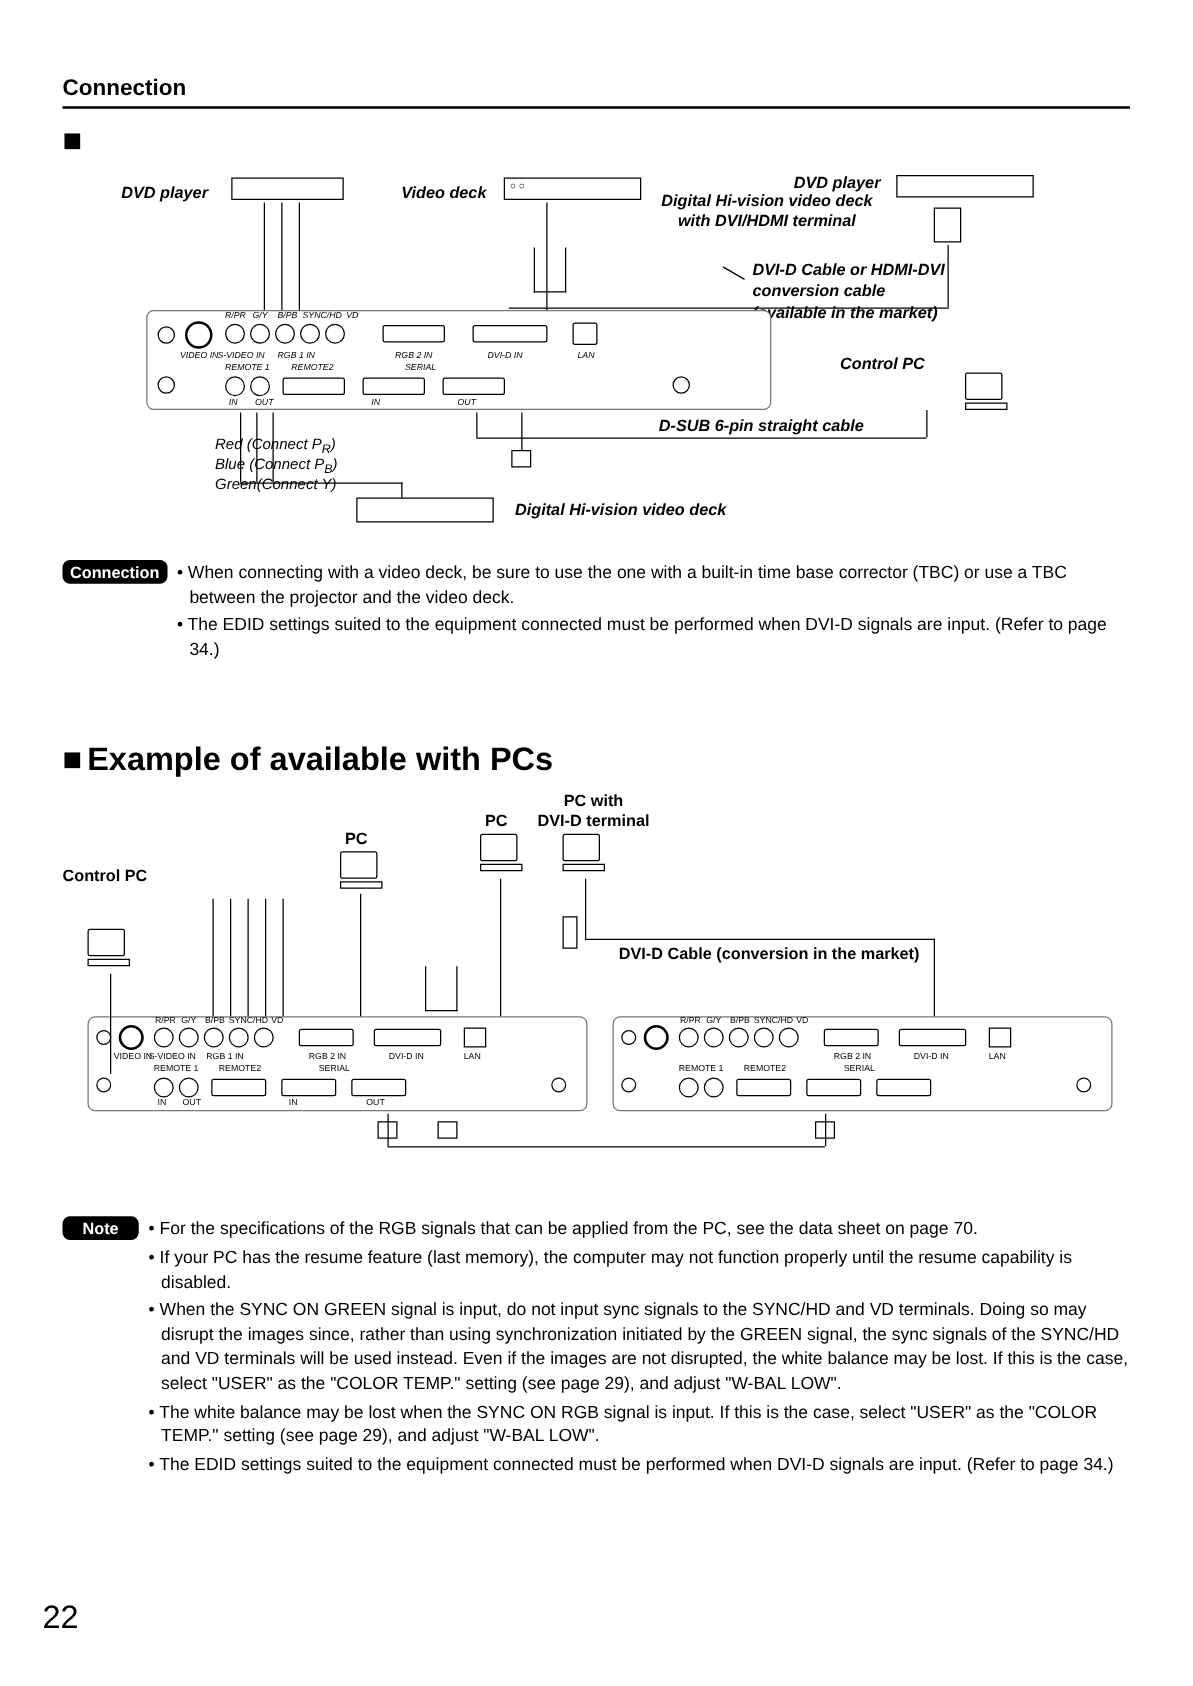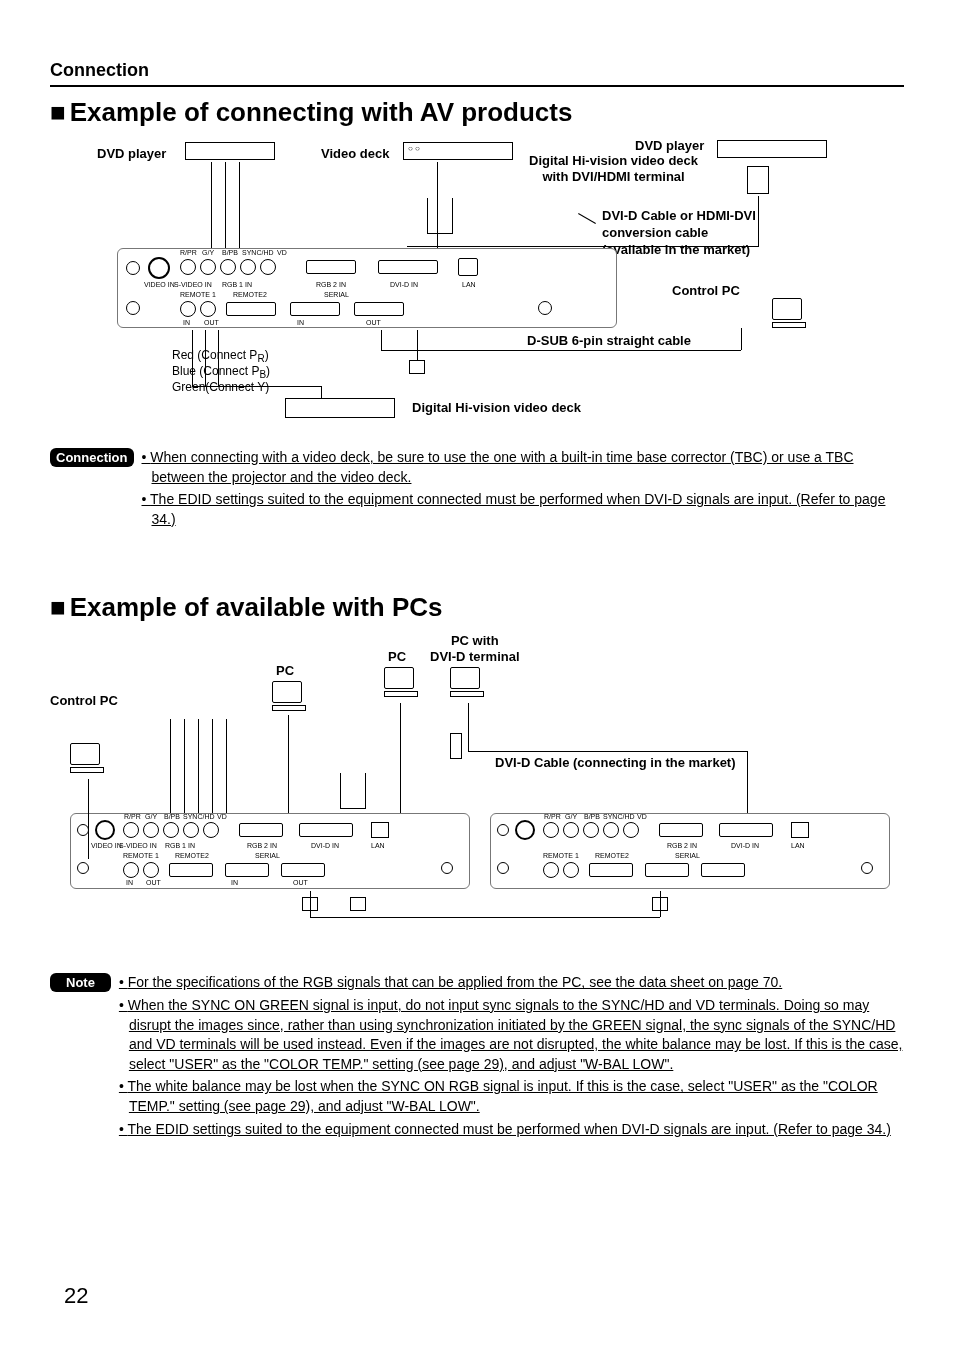--- a/index.html
+++ b/index.html
@@ -32,20 +32,21 @@
     .blksq {
       font-size: 26px;
       margin-right: 4px;
     }
     .diagram1 {
       width: 800px;
       height: 300px;
       margin: 0 auto 10px auto;
       position: relative;
       font-size: 12px;
+      font-style: italic;
     }
     .diagram2 {
       width: 860px;
       height: 320px;
       margin: 0 auto 20px auto;
       position: relative;
       font-size: 12px;
     }
     .lbl { position: absolute; font-weight: bold; font-size: 13px; }
     .lbl-small { position: absolute; font-size: 12px; }
@@ -95,44 +96,42 @@
     .para-block {
       margin-left: 90px;
       font-size: 14px;
       line-height: 1.4;
     }
     .para-block li {
       list-style: none;
       text-indent: -10px;
       padding-left: 10px;
       margin-bottom: 3px;
-      text-decoration: underline;
     }
     .badge-row {
       display: flex;
       align-items: flex-start;
       gap: 8px;
     }
     .page-number {
       position: absolute;
       bottom: 40px;
-      left: 64px;
-      font-size: 22px;
+      left: 34px;
+      font-size: 26px;
     }
     .line { position: absolute; background: #000; }
   </style>
 </head>
 <body>
 
 <div class="breadcrumb">Connection</div>
 <hr class="hr-thick">
 
 <div class="section-title">
   <span class="blksq">■</span>
-  <span>Example of connecting with AV products</span>
 </div>
 
 <div class="diagram1">
 
   <div class="lbl" style="left:20px; top:8px;">DVD player</div>
   <div class="device-box" style="left:108px; top:4px; width:90px; height:18px;"></div>
 
   <div class="lbl" style="left:244px; top:8px;">Video deck</div>
   <div class="device-box" style="left:326px; top:4px; width:110px; height:18px;">
     <span style="position:absolute;left:4px;top:1px;font-size:8px;">○ ○</span>
@@ -269,21 +268,21 @@
       <div class="kbrd"></div>
     </div>
 
   <div class="lbl" style="left:380px; top:0px; white-space:pre; text-align:center; line-height:1.2;">PC with
 DVI-D terminal</div>
   <div class="pc-icon" style="left:400px; top:34px;">
       <div class="monitor"></div>
       <div class="kbrd"></div>
     </div>
 
-  <div class="lbl" style="left:445px; top:122px;">DVI-D Cable (connecting in the market)</div>
+  <div class="lbl" style="left:445px; top:122px;">DVI-D Cable (conversion in the market)</div>
   <div class="line" style="left:418px; top:70px; width:1px; height:48px;"></div>
 
   <div class="panel" style="left:20px; top:180px; width:400px; height:76px;">
     <div style="position:absolute; left:6px; top:10px; width:12px; height:12px; border:1px solid #000; border-radius:50%;"></div>
     <div style="position:absolute; left:24px; top:6px; width:20px; height:20px; border:2px solid #000; border-radius:50%;"></div>
     <div class="port-row" style="left:52px; top:8px;">
       <div class="port"></div>
         <div class="port"></div>
         <div class="port"></div>
         <div class="port"></div>
@@ -376,19 +375,20 @@
   <div class="line" style="left:610px; top:258px; width:1px; height:26px;"></div>
   <div style="position:absolute; left:252px; top:264px; width:16px; height:14px; border:1px solid #000;"></div>
   <div style="position:absolute; left:300px; top:264px; width:16px; height:14px; border:1px solid #000;"></div>
   <div style="position:absolute; left:602px; top:264px; width:16px; height:14px; border:1px solid #000;"></div>
 </div>
 
 <div class="badge-row">
   <span class="callout-box" style="padding:2px 16px;">Note</span>
   <ul class="para-block" style="margin-left:0;">
     <li>• <span>For the specifications of the RGB signals that can be applied from the PC, see the data sheet on page 70.</span></li>
+    <li>• <span>If your PC has the resume feature (last memory), the computer may not function properly until the resume capability is disabled.</span></li>
     <li>• <span>When the SYNC ON GREEN signal is input, do not input sync signals to the SYNC/HD and VD terminals. Doing so may disrupt the images since, rather than using synchronization initiated by the GREEN signal, the sync signals of the SYNC/HD and VD terminals will be used instead. Even if the images are not disrupted, the white balance may be lost. If this is the case, select "USER" as the "COLOR TEMP." setting (see page 29), and adjust "W-BAL LOW".</span></li>
     <li>• <span>The white balance may be lost when the SYNC ON RGB signal is input. If this is the case, select "USER" as the "COLOR TEMP." setting (see page 29), and adjust "W-BAL LOW".</span></li>
     <li>• <span>The EDID settings suited to the equipment connected must be performed when DVI-D signals are input. (Refer to page 34.)</span></li>
   </ul>
 </div>
 
 <div class="page-number">22</div>
 
 </body></html>

